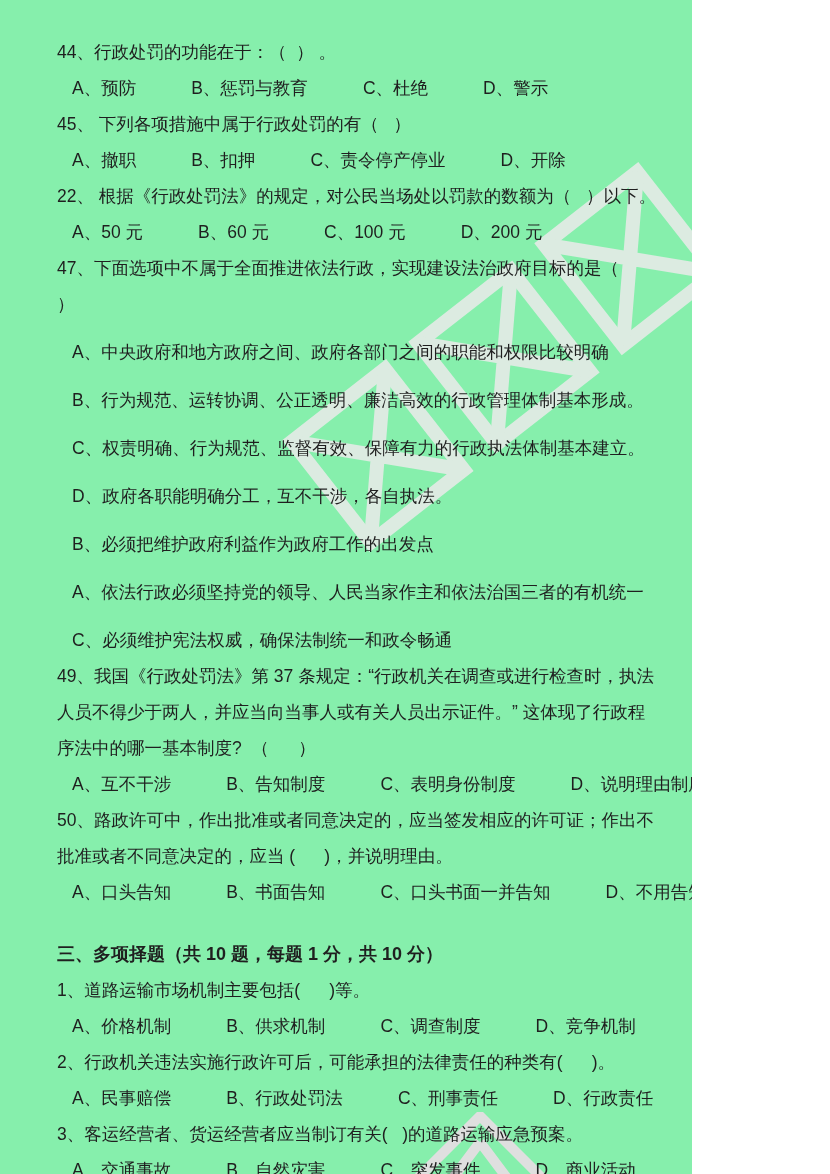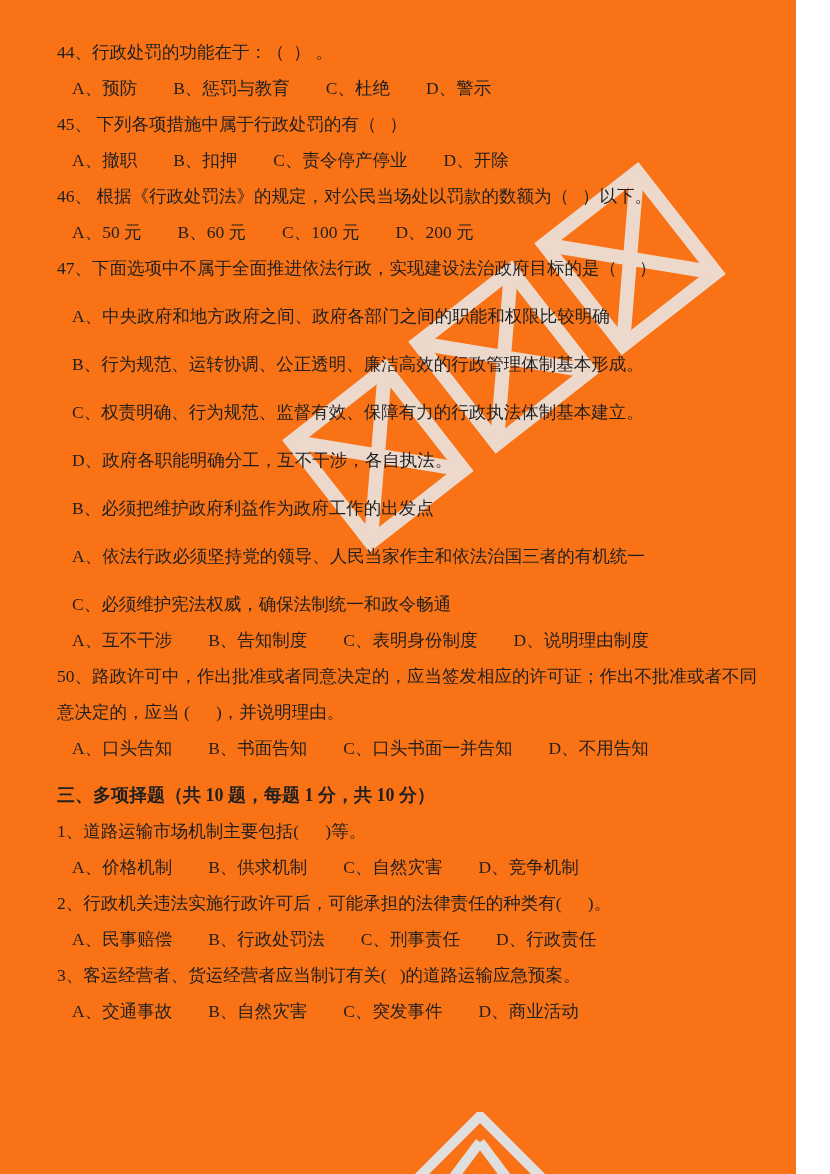--- a/index.html
+++ b/index.html
@@ -1,50 +1,50 @@
 <!DOCTYPE html>
 <html><head>
 <meta charset="utf-8">
 <style>
   html, body { margin: 0; padding: 0; background: #ffffff; }
   .page {
     position: relative;
-    width: 796px;
+    width: 692px;
     height: 1174px;
     box-sizing: border-box;
-    background: #f97316;
+    background: #86efac;
     overflow: hidden;
-    font-family: Liberation Serif, serif;
+    font-family: Liberation Sans, sans-serif;
     font-size: 17.5px;
     color: #1f1f1f;
     padding: 34px 36px 0 57px;
   }
   .content { position: relative; z-index: 1; }
   p { margin: 0; }
   .stem {
     line-height: 36px;
     white-space: pre-wrap;
     word-break: break-all;
   }
   .opt-row {
     display: flex;
-    column-gap: 36px;
+    column-gap: 55px;
     padding-left: 15px;
     line-height: 36px;
   }
   .opt-row .opt { white-space: pre; }
   .opt-line {
     line-height: 36px;
     white-space: pre-wrap;
     word-break: break-all;
     text-indent: 15px;
     margin-top: 12px;
   }
   .sec-heading {
-    margin: 11px 0 0 0;
+    margin: 26px 0 0 0;
     font-size: 18px;
     font-weight: 700;
     line-height: 36px;
     white-space: pre-wrap;
   }
   
   .wm { position: absolute; z-index: 0; pointer-events: none; }
   .wm-center { left: 280px; top: 140px; }
   .wm-bottom { left: 410px; top: 1112px; }
 </style>
@@ -82,38 +82,39 @@
     </div>
 
     <p class="stem">45、 下列各项措施中属于行政处罚的有（   ）</p>
     <div class="opt-row">
       <span class="opt">A、撤职</span>
       <span class="opt">B、扣押</span>
       <span class="opt">C、责令停产停业</span>
       <span class="opt">D、开除</span>
     </div>
 
-    <p class="stem">46、 根据《行政处罚法》的规定，对公民当场处以罚款的数额为（   ）以下。</p>
+    <p class="stem">22、 根据《行政处罚法》的规定，对公民当场处以罚款的数额为（   ）以下。</p>
     <div class="opt-row">
       <span class="opt">A、50 元</span>
       <span class="opt">B、60 元</span>
       <span class="opt">C、100 元</span>
       <span class="opt">D、200 元</span>
     </div>
 
     <p class="stem">47、下面选项中不属于全面推进依法行政，实现建设法治政府目标的是（     ）</p>
     <p class="opt-line">A、中央政府和地方政府之间、政府各部门之间的职能和权限比较明确</p>
     <p class="opt-line">B、行为规范、运转协调、公正透明、廉洁高效的行政管理体制基本形成。</p>
     <p class="opt-line">C、权责明确、行为规范、监督有效、保障有力的行政执法体制基本建立。</p>
     <p class="opt-line">D、政府各职能明确分工，互不干涉，各自执法。</p>
 
     <p class="opt-line">B、必须把维护政府利益作为政府工作的出发点</p>
     <p class="opt-line">A、依法行政必须坚持党的领导、人民当家作主和依法治国三者的有机统一</p>
     <p class="opt-line">C、必须维护宪法权威，确保法制统一和政令畅通</p>
 
+    <p class="stem">49、我国《行政处罚法》第 37 条规定：“行政机关在调查或进行检查时，执法人员不得少于两人，并应当向当事人或有关人员出示证件。” 这体现了行政程序法中的哪一基本制度?  （      ）</p>
     <div class="opt-row">
       <span class="opt">A、互不干涉</span>
       <span class="opt">B、告知制度</span>
       <span class="opt">C、表明身份制度</span>
       <span class="opt">D、说明理由制度</span>
     </div>
 
     <p class="stem">50、路政许可中，作出批准或者同意决定的，应当签发相应的许可证；作出不批准或者不同意决定的，应当 (      )，并说明理由。</p>
     <div class="opt-row">
       <span class="opt">A、口头告知</span>
@@ -121,21 +122,21 @@
       <span class="opt">C、口头书面一并告知</span>
       <span class="opt">D、不用告知</span>
     </div>
 
     <h2 class="sec-heading">三、多项择题（共 10 题，每题 1 分，共 10 分）</h2>
 
     <p class="stem">1、道路运输市场机制主要包括(      )等。</p>
     <div class="opt-row">
       <span class="opt">A、价格机制</span>
       <span class="opt">B、供求机制</span>
-      <span class="opt">C、自然灾害</span>
+      <span class="opt">C、调查制度</span>
       <span class="opt">D、竞争机制</span>
     </div>
 
     <p class="stem">2、行政机关违法实施行政许可后，可能承担的法律责任的种类有(      )。</p>
     <div class="opt-row">
       <span class="opt">A、民事赔偿</span>
       <span class="opt">B、行政处罚法</span>
       <span class="opt">C、刑事责任</span>
       <span class="opt">D、行政责任</span>
     </div>

